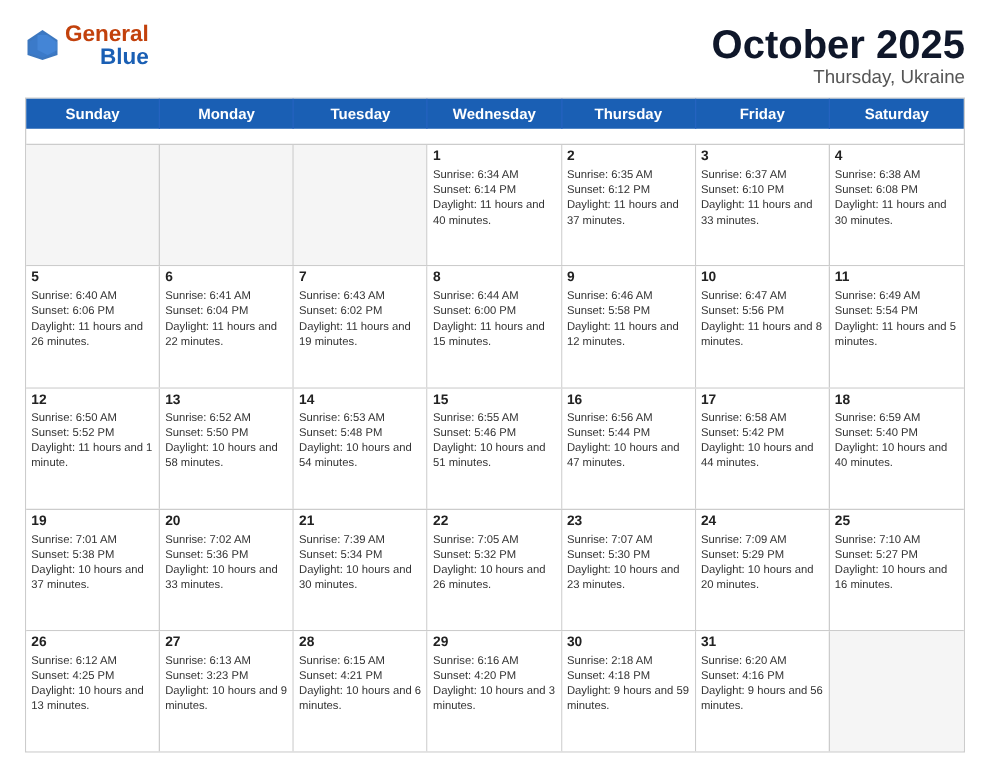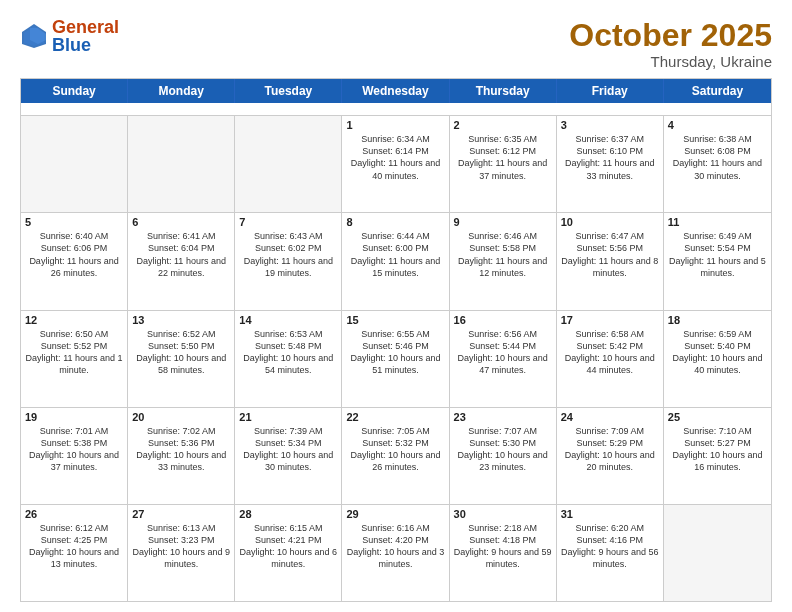--- a/index.html
+++ b/index.html
@@ -34,33 +34,34 @@
     }
     .logo-general {
       font-size: 18px;
       font-weight: bold;
       color: #c2410c;
     }
     .logo-blue {
       font-size: 18px;
       font-weight: bold;
       color: #1a5fb4;
+      text-align: right;
     }
     .logo-icon {
       width: 28px;
       height: 28px;
       margin-right: 4px;
     }
     .title-block {
       text-align: right;
     }
     .month-title {
       font-size: 32px;
       font-weight: bold;
-      color: #a16207;
+      color: #0f172a;
       line-height: 1.1;
     }
     .location {
       font-size: 15px;
       color: #555;
     }
     .calendar {
       flex: 1;
       display: flex;
       flex-direction: column;
@@ -106,21 +107,20 @@
     .day-num {
       font-weight: bold;
       font-size: 11px;
       margin-bottom: 2px;
       color: #222;
     }
     .cell-text {
       font-size: 9px;
       line-height: 1.35;
       color: #333;
-      text-align: center;
     }
   </style>
 </head>
 <body>
 
 <div class="page">
   <div class="header">
     <div class="logo">
       <svg class="logo-icon" viewBox="0 0 28 28">
         <polygon points="14,2 26,10 26,22 14,26 2,22 2,10" fill="#1a5fb4" opacity="0.85"></polygon>

